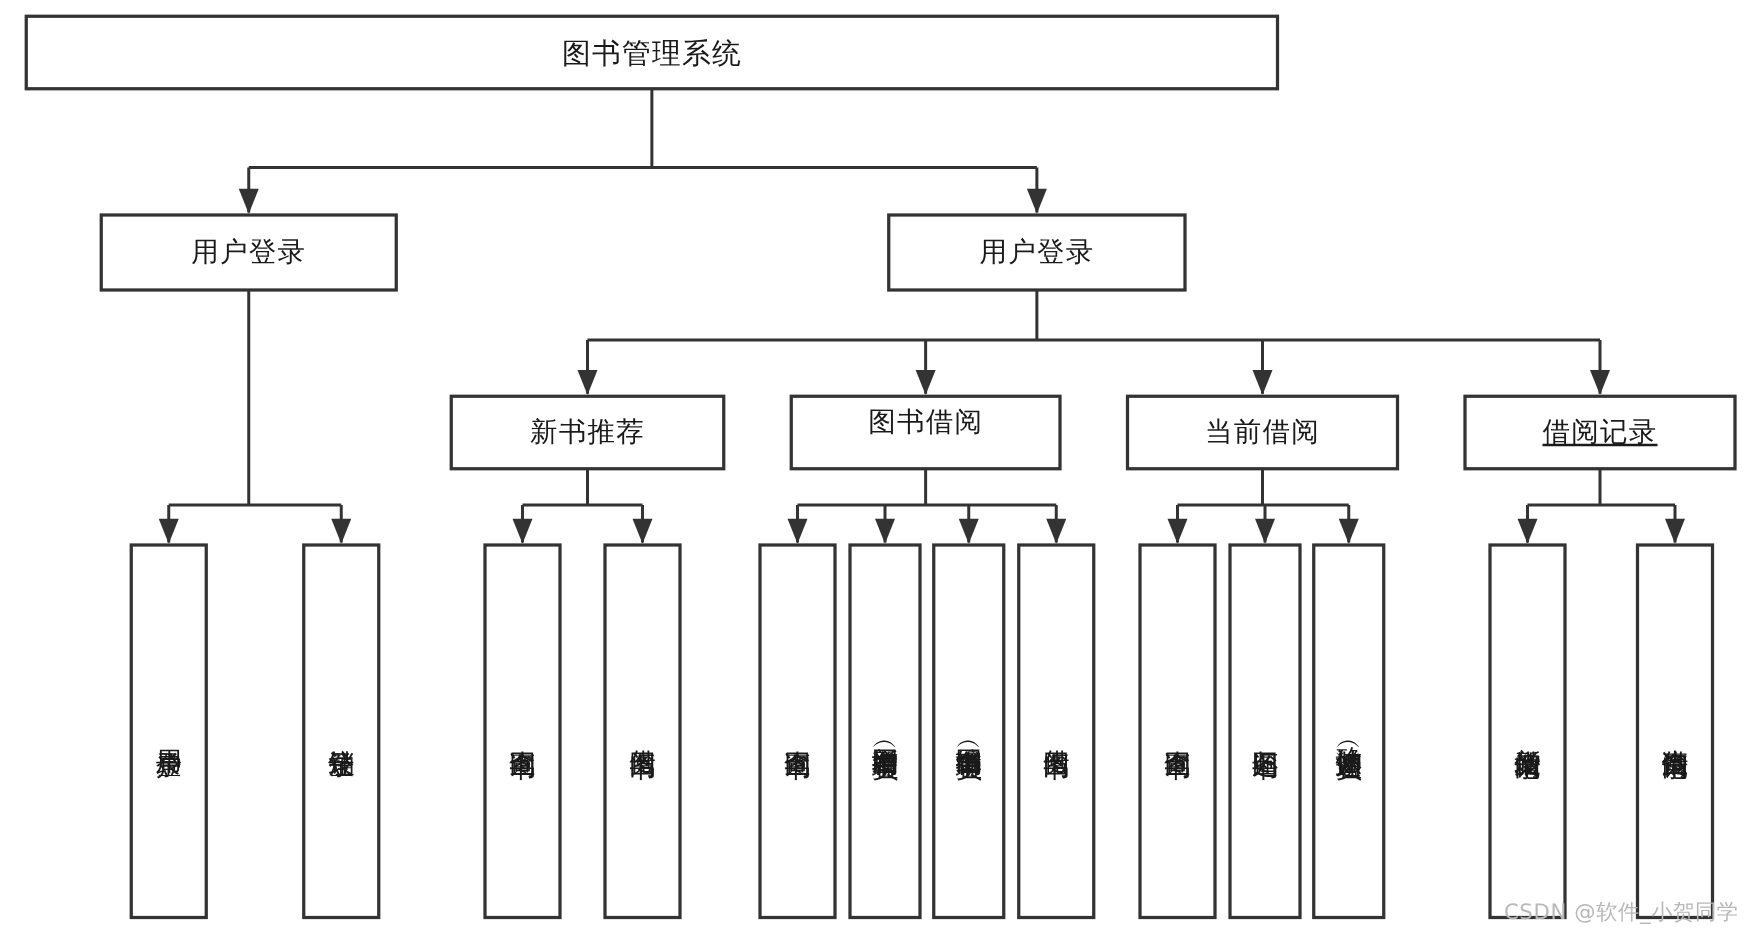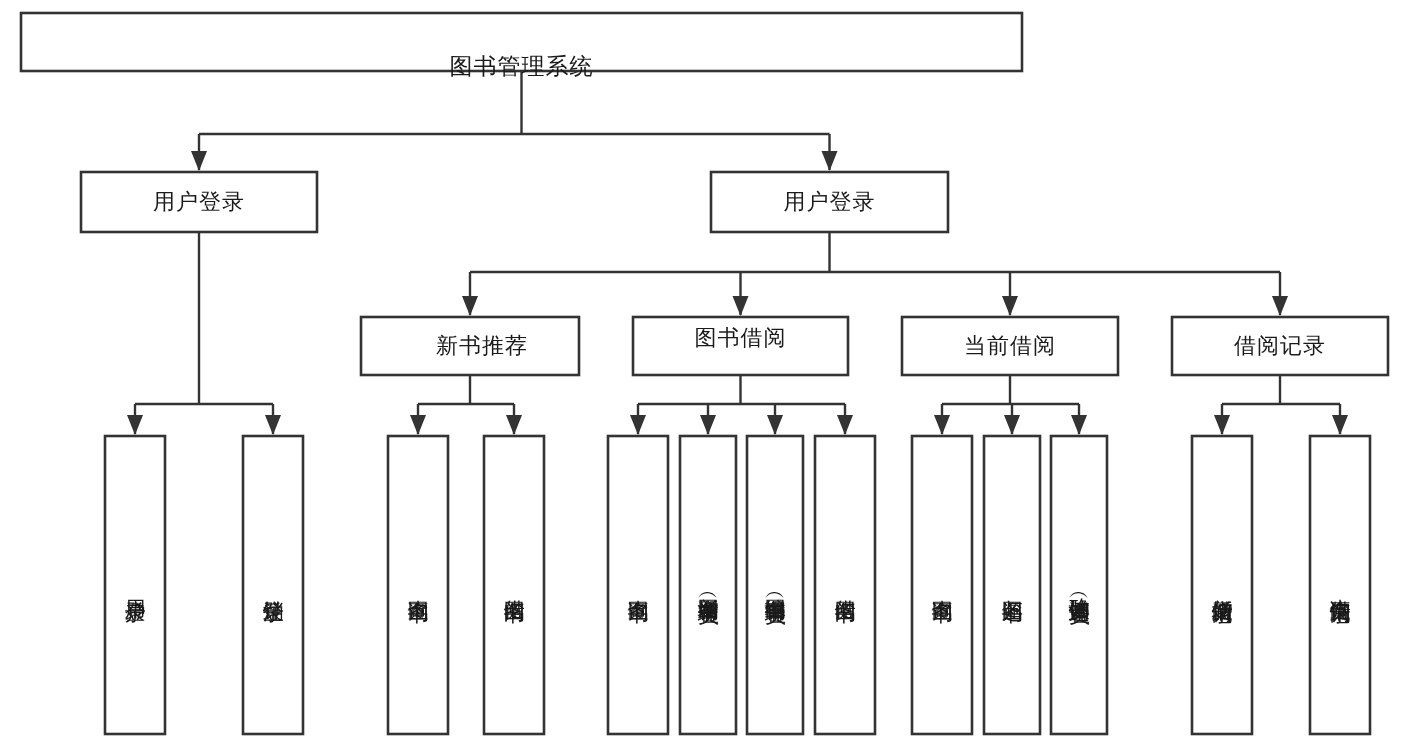--- a/index.html
+++ b/index.html
@@ -72,21 +72,20 @@
     position: absolute;
     display: flex;
     align-items: center;
     justify-content: center;
     font-family: "DejaVu Sans", "Liberation Sans", sans-serif;
     font-size: 23px;
     color: #1a1a1a;
     letter-spacing: 1px;
     white-space: nowrap;
     pointer-events: none;
-    margin-top: 24px;
   }
   .watermark {
     position: absolute;
     right: 14px;
     bottom: 6px;
     font-family: "DejaVu Sans", "Liberation Sans", sans-serif;
     font-size: 17px;
     color: #b8b8b8;
     letter-spacing: 0.5px;
     white-space: nowrap;
@@ -174,32 +173,33 @@
         <rect x="1051" y="436" width="56" height="298" class="node-rect"></rect>
         <rect x="1192" y="436" width="60" height="298" class="node-rect"></rect>
         <rect x="1310" y="436" width="60" height="298" class="node-rect"></rect>
       </g>
   </svg>
 
   <div id="label-layer">
       <div class="title-label-wrap" style="left: 21px; top: 13px; width: 1001px; height: 58px;">图书管理系统</div>
       <div class="hlabel-wrap" style="left: 81px; top: 172px; width: 236px; height: 60px;">用户登录</div>
       <div class="hlabel-wrap" style="left: 711px; top: 172px; width: 237px; height: 60px;">用户登录</div>
-      <div class="hlabel-wrap" style="left: 373px; top: 317px; width: 218px; height: 58px;">新书推荐</div>
+      <div class="hlabel-wrap" style="left: 361px; top: 317px; width: 218px; height: 58px;">新书推荐</div>
       <div class="hlabel-wrap" style="left: 633px; top: 317px; width: 215px; height: 42px;">图书借阅</div>
       <div class="hlabel-wrap" style="left: 902px; top: 317px; width: 216px; height: 58px; font-family: Liberation Serif, serif;">当前借阅</div>
-      <div class="hlabel-wrap" style="left: 1172px; top: 317px; width: 216px; height: 58px;">借阅记录</div>
+      <div class="hlabel-wrap" style="left: 1172px; top: 317px; width: 216px; height: 58px; text-decoration: underline;">借阅记录</div>
       <div class="vlabel-wrap" style="left: 105px; top: 436px; width: 60px; height: 298px;">用户登录</div>
       <div class="vlabel-wrap" style="left: 243px; top: 436px; width: 60px; height: 298px;">注销登录</div>
       <div class="vlabel-wrap" style="left: 388px; top: 436px; width: 60px; height: 298px;">查询图书</div>
       <div class="vlabel-wrap" style="left: 484px; top: 436px; width: 60px; height: 298px;">借阅图书</div>
       <div class="vlabel-wrap" style="left: 608px; top: 436px; width: 60px; height: 298px;">查询图书</div>
       <div class="vlabel-wrap" style="left: 680px; top: 436px; width: 56px; height: 298px;">新增图书（管理员）</div>
       <div class="vlabel-wrap" style="left: 747px; top: 436px; width: 56px; height: 298px;">编辑图书（管理员）</div>
       <div class="vlabel-wrap" style="left: 815px; top: 436px; width: 60px; height: 298px;">借阅图书</div>
       <div class="vlabel-wrap" style="left: 912px; top: 436px; width: 60px; height: 298px;">查询图书</div>
       <div class="vlabel-wrap" style="left: 984px; top: 436px; width: 56px; height: 298px;">归还图书</div>
       <div class="vlabel-wrap" style="left: 1051px; top: 436px; width: 56px; height: 298px;">确认归还（管理员）</div>
       <div class="vlabel-wrap" style="left: 1192px; top: 436px; width: 60px; height: 298px;">新增借阅记录</div>
       <div class="vlabel-wrap" style="left: 1310px; top: 436px; width: 60px; height: 298px;">查询借阅记录</div>
     </div>
 
+  <div class="watermark">CSDN @软件_小贺同学</div>
 </div>
 
 </body></html>

